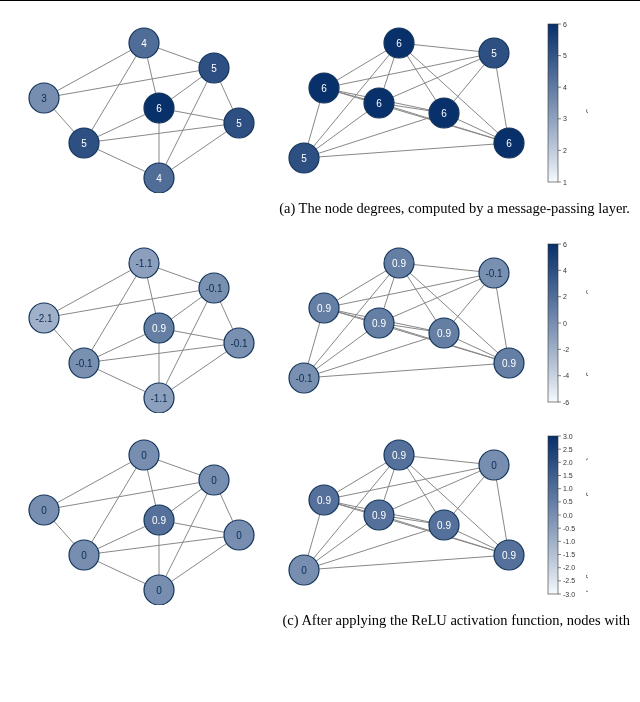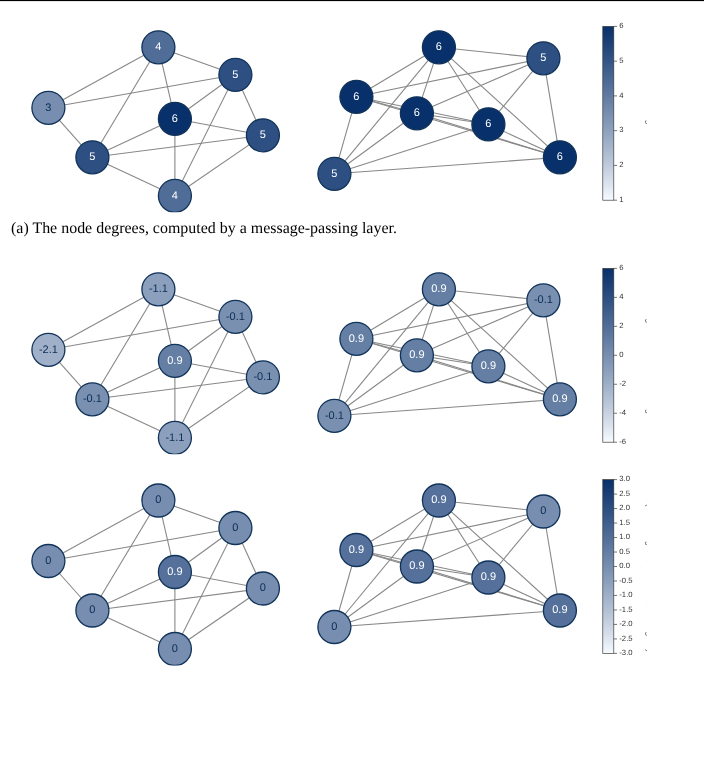--- a/index.html
+++ b/index.html
@@ -25,20 +25,21 @@
   .colorbar {
     flex: 0 0 44px;
     height: 170px;
     display: flex;
     align-items: center;
   }
   .caption {
     padding: 2px 10px 6px 10px;
     font-size: 14.5px;
     line-height: 1.35;
+    text-align: right;
   }
   .hr { border-top: 1px solid #000; margin: 0 0 4px 0; }
 </style>
 </head>
 <body>
 
 <div class="figure">
   <div class="hr"></div>
 
   <div class="panel">
@@ -371,13 +372,14 @@
           <line x1="14" y1="137.66666666666669" x2="17" y2="137.66666666666669" stroke="#333" stroke-width="0.6"></line>
           <text x="19" y="137.66666666666669" font-size="7" font-family="Helvetica,Arial,sans-serif" fill="#333" dominant-baseline="central">-2.0</text>
           <line x1="14" y1="150.83333333333331" x2="17" y2="150.83333333333331" stroke="#333" stroke-width="0.6"></line>
           <text x="19" y="150.83333333333331" font-size="7" font-family="Helvetica,Arial,sans-serif" fill="#333" dominant-baseline="central">-2.5</text>
           <line x1="14" y1="164" x2="17" y2="164" stroke="#333" stroke-width="0.6"></line>
           <text x="19" y="164" font-size="7" font-family="Helvetica,Arial,sans-serif" fill="#333" dominant-baseline="central">-3.0</text>
           <text x="0" y="0" font-size="8" font-family="Helvetica,Arial,sans-serif" fill="#333" text-anchor="middle" transform="translate(44,85) rotate(90)">ReLU(Node Degrees - Mean Batch Degree)</text>
         </svg>
       </div>
   </div>
+  <div class="caption">(c) After applying the ReLU activation function, nodes with</div>
 </div>
 
 </body></html>

